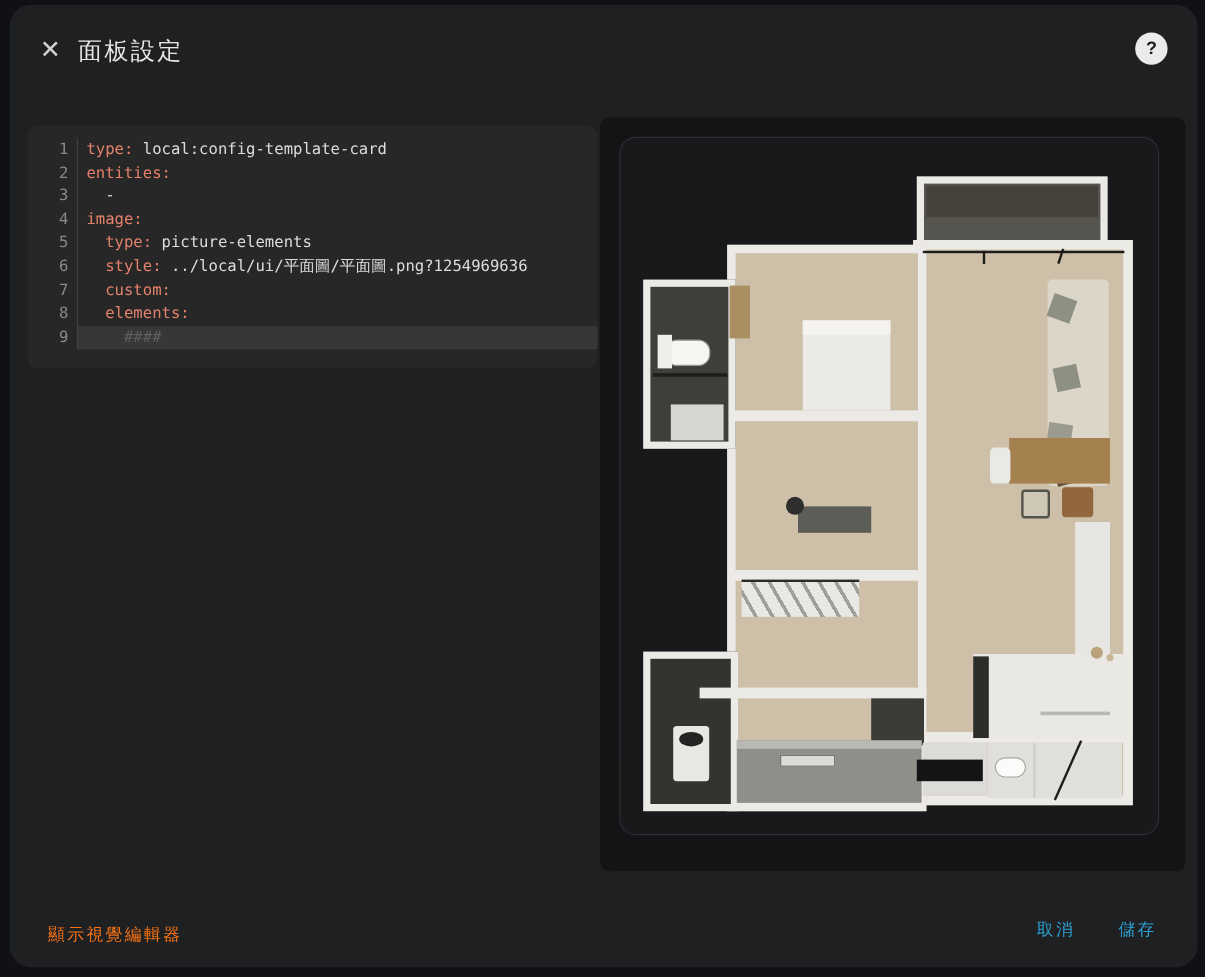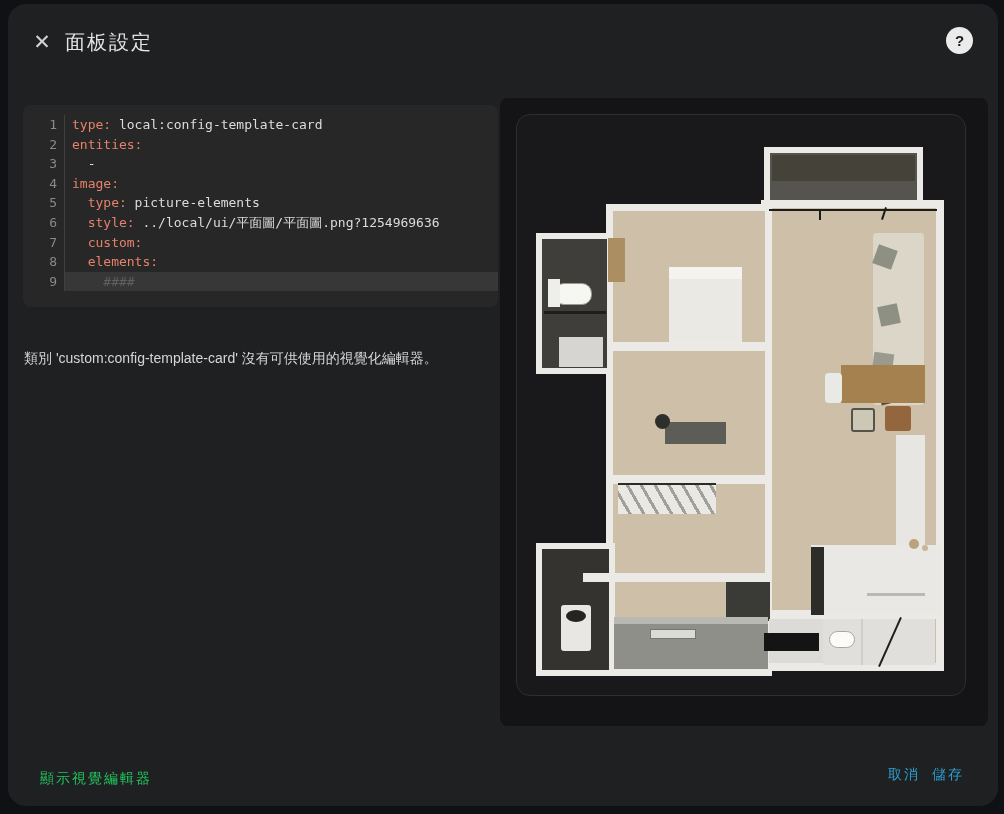--- a/index.html
+++ b/index.html
@@ -57,25 +57,25 @@
     background:#19191b;border:1px solid #2d2e31;border-radius:14px;overflow:hidden;
   }
   .plan{position:absolute;inset:0;}
   .plan div{position:absolute;box-sizing:border-box;}
   .room{border:7px solid #eceae7;}
   .f-beige{background:#cec0a8;}
   .f-dark{background:#3f3e3a;}
   .f-gray{background:#56544e;}
   
   .footer-left{
-    position:absolute;left:32px;bottom:18px;font-size:14px;color:#22c55e;
+    position:absolute;left:32px;bottom:18px;font-size:14px;color:#f97316;
     letter-spacing:2px;cursor:default;
   }
   .footer-right{
-    position:absolute;right:28px;bottom:14px;display:flex;
+    position:absolute;right:28px;bottom:14px;display:flex;gap:24px;
   }
   .txt-btn{
     color:#2d9fd0;font-size:14px;letter-spacing:2px;padding:8px 6px;cursor:pointer;
   }
 </style>
 </head>
 <body>
 
 <div class="dialog">
 
@@ -90,21 +90,20 @@
         <div class="code-line"><span class="ln">3</span><span class="code"><span class="seg-text">  -</span></span></div>
         <div class="code-line"><span class="ln">4</span><span class="code"><span class="seg-key">image:</span></span></div>
         <div class="code-line"><span class="ln">5</span><span class="code"><span class="seg-text">  </span><span class="seg-key">type:</span><span class="seg-text"> picture-elements</span></span></div>
         <div class="code-line"><span class="ln">6</span><span class="code"><span class="seg-text">  </span><span class="seg-key">style:</span><span class="seg-text"> ../local/ui/平面圖/平面圖.png?1254969636</span></span></div>
         <div class="code-line"><span class="ln">7</span><span class="code"><span class="seg-text">  </span><span class="seg-key">custom:</span></span></div>
         <div class="code-line"><span class="ln">8</span><span class="code"><span class="seg-text">  </span><span class="seg-key">elements:</span></span></div>
         <div class="code-line active"><span class="ln">9</span><span class="code"><span class="seg-comment">    ####</span></span></div>
       </div>
   </div>
 
-  <div class="hint">類別 'custom:config-template-card' 沒有可供使用的視覺化編輯器。</div>
 
   <div class="pane">
     <div class="card">
       <div class="plan">
 
         <div class="room f-gray" style="left:247px;top:32px;width:159px;height:63px;border-width:6px;"></div>
         <div style="left:255px;top:40px;width:143px;height:26px;background:#444239;"></div>
         <div class="room f-beige" style="left:244px;top:85px;width:183px;height:471px;border-width:8px;"></div>
         <div class="room f-beige" style="left:89px;top:89px;width:166px;height:472px;"></div>
         <div class="room f-dark" style="left:19px;top:118px;width:77px;height:141px;border-width:6px;"></div>

